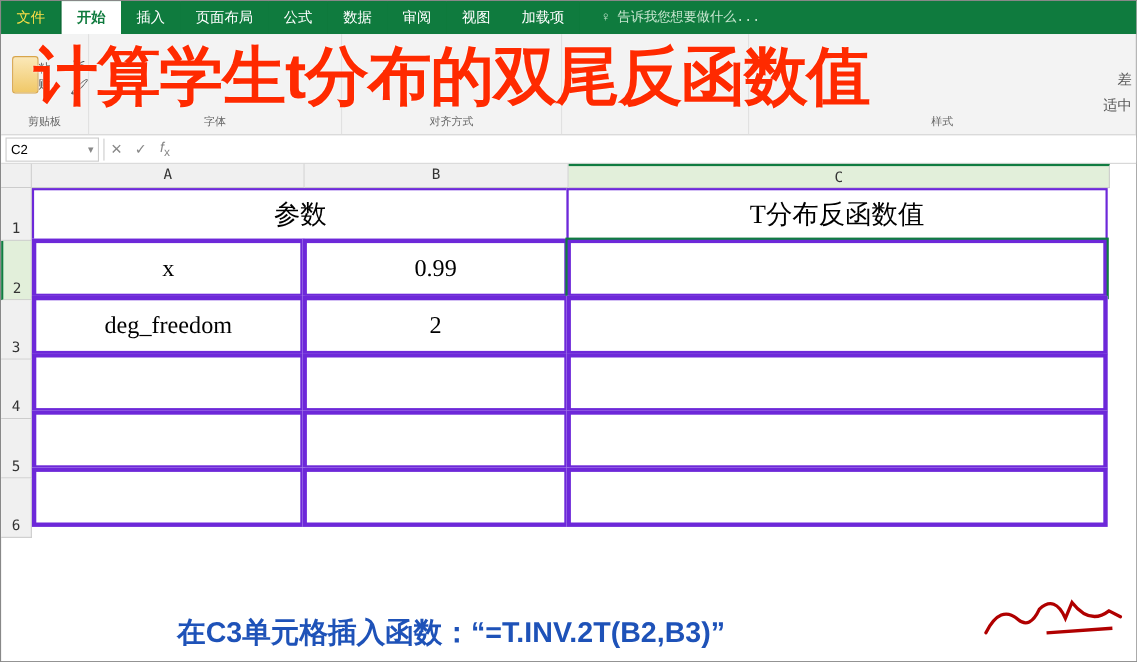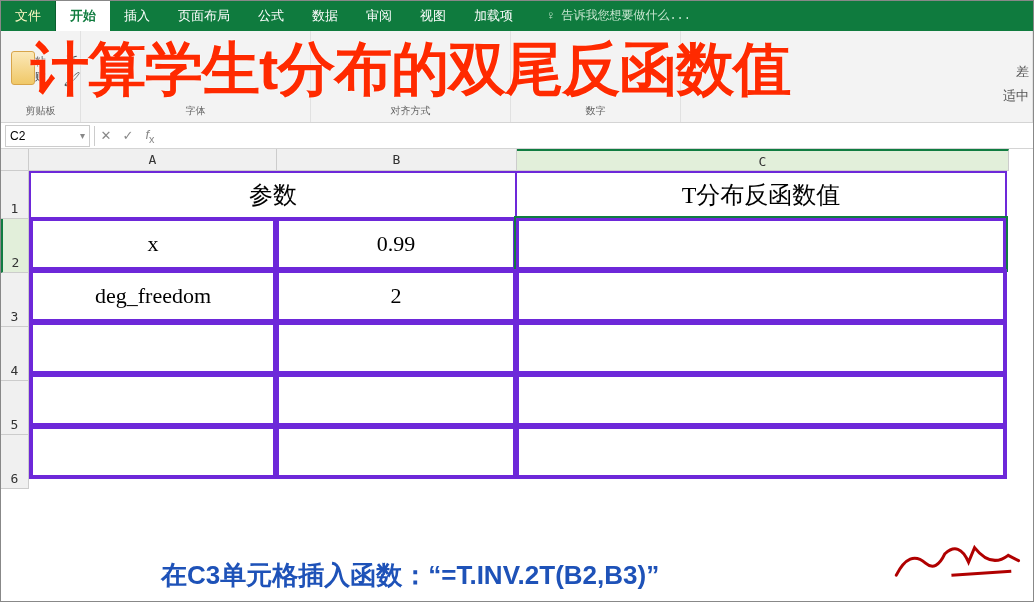--- a/index.html
+++ b/index.html
@@ -1,17 +1,17 @@
 <!DOCTYPE html>
 <html><head>
 <meta charset="utf-8">
 <style>
   * { box-sizing: border-box; margin: 0; padding: 0; }
   body { font-family: "Microsoft YaHei", Arial, sans-serif; background: #fff; width: 1034px; height: 602px; overflow: hidden; position: relative; border: 1px solid #888; }
-  .tab { height: 30px; padding: 0 14px; line-height: 30px; font-size: 13px; cursor: pointer; color: #fef9c3; background: #0f7b3e; }
+  .tab { height: 30px; padding: 0 14px; line-height: 30px; font-size: 13px; cursor: pointer; color: #fde047; background: #0f7b3e; }
   .tab.file { background: #0f7b3e; border-right: 1px solid #0a5e2e; }
   .tab.active { background: #fff; color: #0f7b3e; font-weight: bold; }
   .tab.dark { background: #0f7b3e; color: #fff; }
   .search-hint { flex: 1; padding-left: 20px; color: #c8e6d0; font-size: 12px; background: #0f7b3e; height: 30px; line-height: 30px; font-family: Liberation Mono, monospace; }
   .tab-strip { display: flex; height: 30px; background: #0f7b3e; width: 100%; }
   
   
   .ribbon { height: 92px; background: #f3f3f3; border-bottom: 1px solid #d4d4d4; display: flex; align-items: stretch; position: relative; }
   .ribbon-group { display: flex; flex-direction: column; justify-content: space-between; padding: 2px 6px; border-right: 1px solid #e1e1e1; }
   .ribbon-group-body { display: flex; align-items: center; gap: 4px; flex: 1; }
@@ -93,24 +93,24 @@
   <div class="ribbon-group" style="width:230px">
     <div class="ribbon-group-body"></div>
     <div class="ribbon-group-label">字体</div>
   </div>
   <div class="ribbon-group" style="width:200px">
     <div class="ribbon-group-body"></div>
     <div class="ribbon-group-label">对齐方式</div>
   </div>
   <div class="ribbon-group" style="width:170px">
     <div class="ribbon-group-body"></div>
-    <div class="ribbon-group-label">数字</div>
   </div>
   <div class="ribbon-group" style="flex:1">
     <div class="ribbon-group-body"></div>
+    <div class="ribbon-group-label">样式</div>
   </div>
   <div class="right-labels">
     <span>差</span>
     <span>适中</span>
   </div>
 </div>
 
 <div class="overlay-title">计算学生t分布的双尾反函数值</div>
 
 <div class="formula-row">

